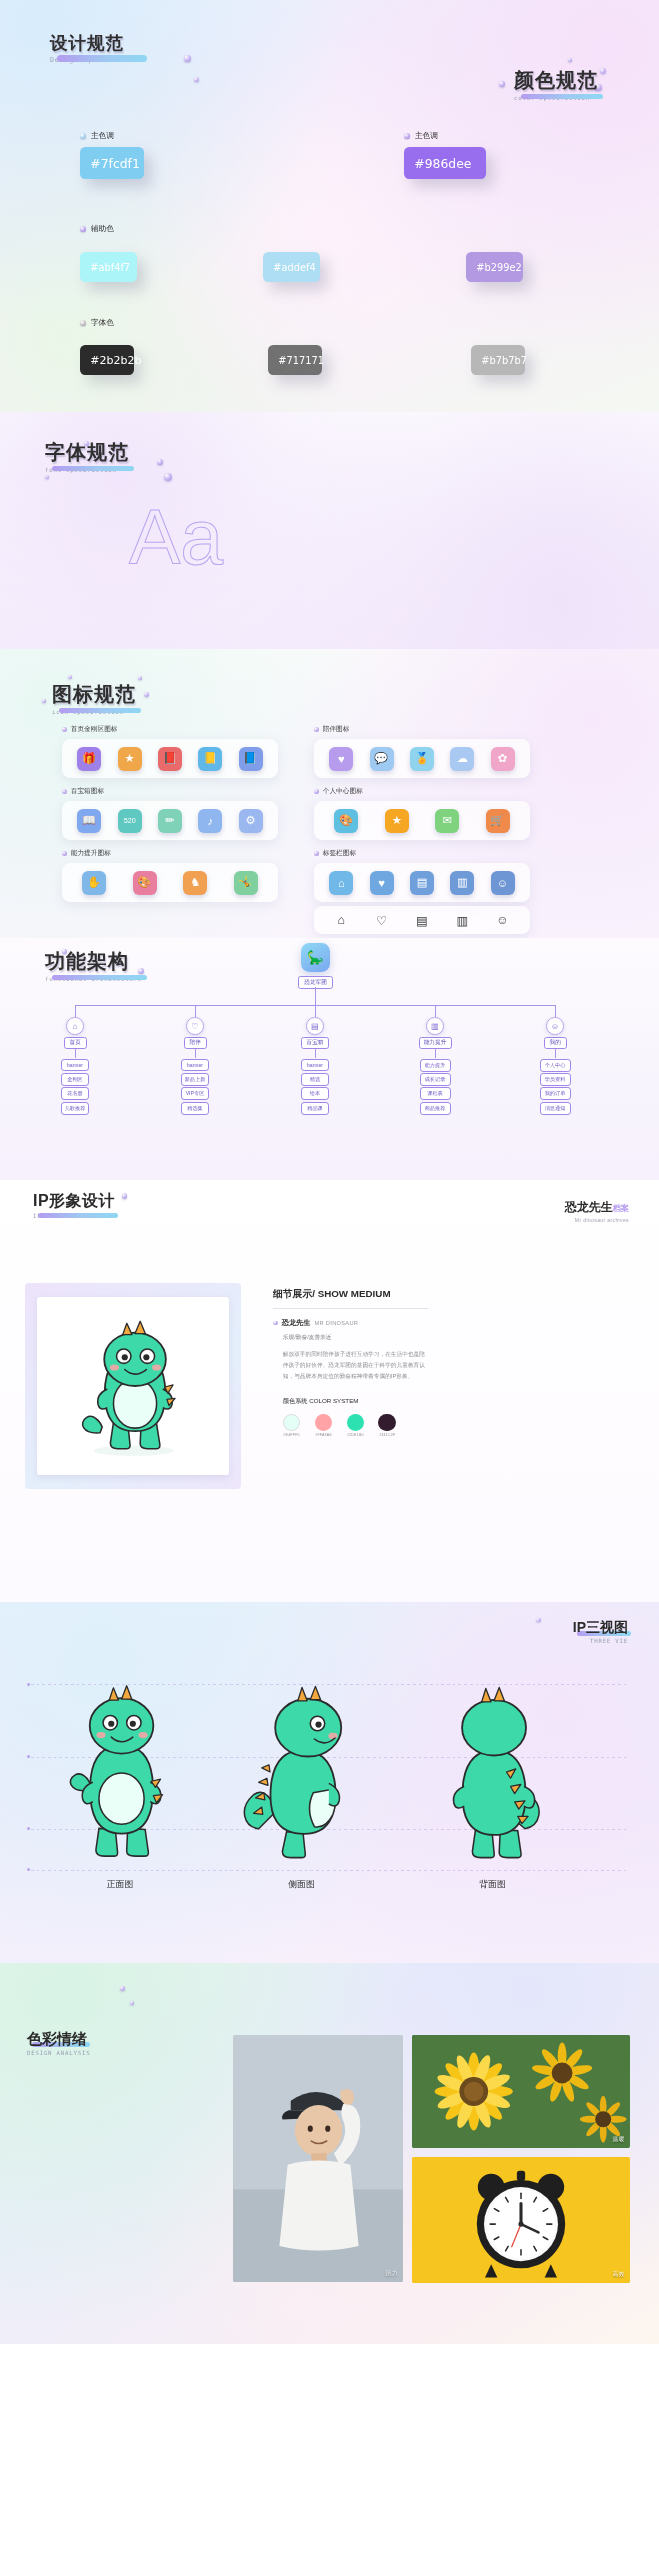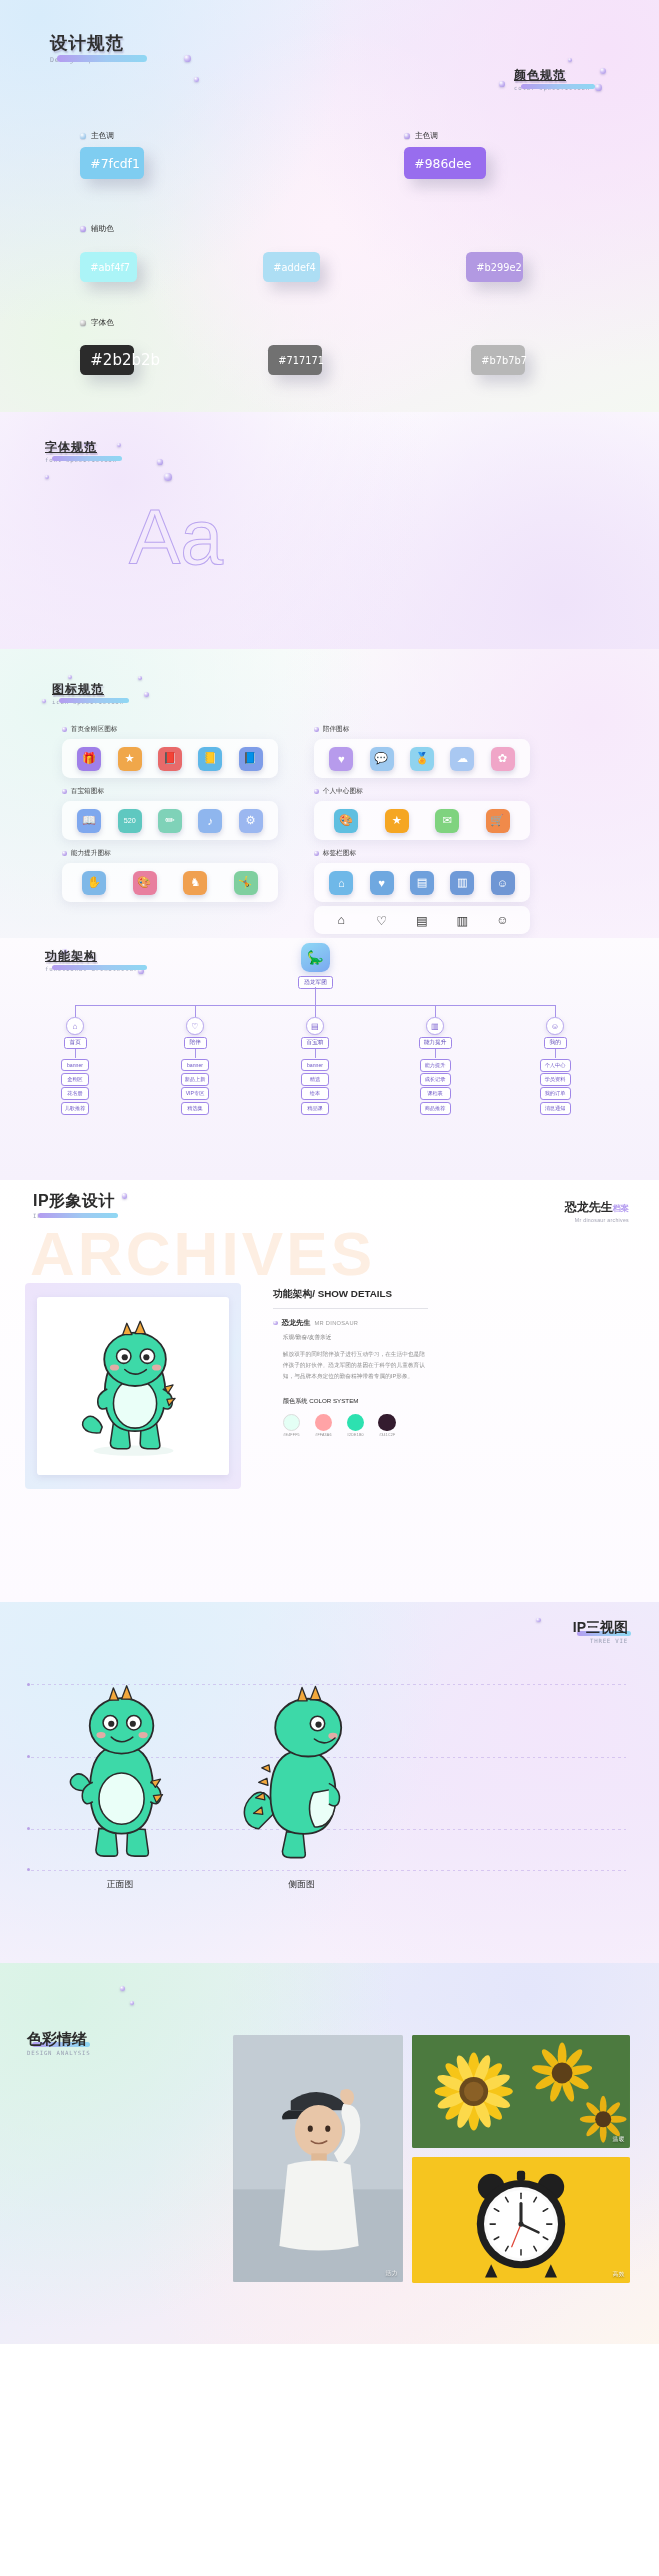--- a/index.html
+++ b/index.html
@@ -10,21 +10,21 @@
   }
   .sec { position:relative; width:659px; overflow:hidden; }
 
   
   .title-wrap { position:relative; display:inline-block; }
   .cn-title {
     font-size:17.5px; font-weight:bold; color:#2f2f2f; letter-spacing:1px;
     position:relative; z-index:3;
     text-shadow:1px 1.5px 1.5px rgba(120,110,160,.35);
   }
-  .cn-title.sm { font-size:12px;text-decoration:underline; }
+  .cn-title.sm { font-size:20px; }
   .title-bar {
     position:absolute; left:7.2px; right:-5.2px; bottom:2.1px; height:6.7px; z-index:1;
     border-radius:3.6px;
     background:linear-gradient(90deg,#b49cf0 0%,#9fc9f2 55%,#8fd7f3 100%);
   }
   .en-title {
     font-size:6.7px; color:#9aa0b4; letter-spacing:0.8px; margin-top:1px;
     font-family:"DejaVu Sans Mono", monospace;
   }
   .bubble { position:absolute; border-radius:50%;
@@ -214,21 +214,21 @@
   <div class="swatch" style="position:absolute;left:466px;top:252px;width:57px;height:30px;background:#b299e2;font-size:9.8px;">
     <span>#b299e2</span>
   </div>
 
   <div style="position:absolute;left:80px;top:318px;">
     <div class="grp-label">
       <span class="grp-dot g"></span>
       <span class="grp-name">字体色</span>
     </div>
   </div>
-  <div class="swatch" style="position:absolute;left:80px;top:345px;width:54px;height:30px;background:#2b2b2b;font-size:15px;">
+  <div class="swatch" style="position:absolute;left:80px;top:345px;width:54px;height:30px;background:#2b2b2b;font-size:11px;">
     <span>#2b2b2b</span>
   </div>
   <div class="swatch" style="position:absolute;left:268px;top:345px;width:54px;height:30px;background:#717171;font-size:9.8px;">
     <span>#717171</span>
   </div>
   <div class="swatch" style="position:absolute;left:471px;top:345px;width:54px;height:30px;background:#b7b7b7;font-size:9.8px;">
     <span>#b7b7b7</span>
   </div>
 </section>
 
@@ -424,21 +424,20 @@
 </section>
 
 <section class="sec" id="sec-ip">
   <div style="position:absolute;left:33px;top:11.3px;">
     <div style="font-size:16px;font-weight:bold;color:#2b2b2b;letter-spacing:0.5px;position:relative;z-index:3;">IP形象设计</div>
     <div class="title-bar" style="left:5.2px;right:-3.1px;bottom:1.5px;height:5.2px;"></div>
     <div class="en-title" style="font-size:5.7px;">IP IMAGE DESIGN</div>
   </div>
   <span class="bubble" style="left:122px;top:13.4px;width:5.2px;height:5.2px;"></span>
 
-  <div class="archives-word" style="position:absolute;left:30px;top:38px;">ARCHIVES</div>
 
   <div style="position:absolute;right:30px;top:18.5px;text-align:right;">
     <div style="font-size:12px;font-weight:bold;color:#2b2b2b;">
       <span>恐龙先生</span><span style="color:#b49cf0;font-size:8.2px;">档案</span>
     </div>
     <div style="font-size:5.2px;color:#a3a3b4;letter-spacing:0.3px;margin-top:1.5px;">Mr dinosaur archives</div>
   </div>
 
   <div class="ip-frame" style="position:absolute;left:25px;top:103px;width:216px;height:206px;padding:14.4px 12.4px;">
     <div class="ip-inner" style="width:100%;height:100%;display:flex;align-items:center;justify-content:center;">
@@ -471,21 +470,21 @@
 
         <path d="M108 112 Q128 130 150 112" fill="none" stroke="#2b2b2b" stroke-width="3" stroke-linecap="round"></path>
 
         <path d="M186 146 L202 142 L192 158 Z" fill="#f2a83c" stroke="#2b2b2b" stroke-width="2.4" stroke-linejoin="round"></path>
         <path d="M190 170 L206 168 L194 182 Z" fill="#f2a83c" stroke="#2b2b2b" stroke-width="2.4" stroke-linejoin="round"></path>
       </svg>
     </div>
   </div>
 
   <div style="position:absolute;left:273px;top:108px;width:216px;">
-    <div class="det-h">功能架构/ SHOW DETAILS</div>
+    <div class="det-h">细节展示/ SHOW MEDIUM</div>
     <div style="width:155px;height:0.5px;background:#e2e2e8;margin:7.2px 0 9.3px;"></div>
 
     <div class="det-row" style="display:flex;align-items:center;gap:4.1px;margin-bottom:6.2px;">
       <span class="mini-dot"></span>
       <b style="font-size:7.2px;">恐龙先生</b>
       <span style="font-size:5.7px;color:#9a9a9a;letter-spacing:0.3px;">MR DINOSAUR</span>
     </div>
     <div style="font-size:5.7px;color:#7d7d7d;padding-left:9.8px;margin-bottom:7.2px;">乐观/勤奋/友善亲近</div>
     <div class="det-sub" style="padding-left:9.8px;width:155px;">解放双手的同时陪伴孩子进行互动学习，在生活中也是陪伴孩子的好伙伴。恐龙军团的基因在于科学的儿童教育认知，与品牌本身定位的勤奋精神带着专属的IP形象。</div>
 
@@ -572,20 +571,38 @@
       <ellipse cx="186" cy="120" rx="9" ry="6" fill="#ffa3a6" opacity=".85"></ellipse>
       <path d="M150 126 Q170 142 190 124" fill="none" stroke="#2b2b2b" stroke-width="3" stroke-linecap="round"></path>
       <path d="M64 190 L48 182 L62 176 Z" fill="#f2a83c" stroke="#2b2b2b" stroke-width="2.4" stroke-linejoin="round"></path>
       <path d="M60 216 L42 210 L58 202 Z" fill="#f2a83c" stroke="#2b2b2b" stroke-width="2.4" stroke-linejoin="round"></path>
       <path d="M54 244 L36 240 L52 230 Z" fill="#f2a83c" stroke="#2b2b2b" stroke-width="2.4" stroke-linejoin="round"></path>
       <path d="M50 272 L32 270 L48 258 Z" fill="#f2a83c" stroke="#2b2b2b" stroke-width="2.4" stroke-linejoin="round"></path>
     </svg>
     <div class="view-cap" style="width:129px;margin-top:7.2px;">侧面图</div>
   </div>
 
+  <div style="position:absolute;left:428px;top:72px;">
+    <svg width="129" height="196" viewBox="0 0 250 380">
+      <path d="M188 300 C218 294 226 258 198 236 C176 218 154 248 158 274 Z" fill="#3dd9a8" stroke="#2b2b2b" stroke-width="3" stroke-linejoin="round"></path>
+      <path d="M92 302 L86 344 Q86 356 102 356 L122 356 Q130 356 128 346 L124 304 Z" fill="#3dd9a8" stroke="#2b2b2b" stroke-width="3"></path>
+      <path d="M140 302 L138 346 Q138 356 154 356 L174 356 Q182 356 180 346 L174 304 Z" fill="#3dd9a8" stroke="#2b2b2b" stroke-width="3"></path>
+      <path d="M68 212 Q58 312 128 312 Q198 312 188 212 Q180 148 128 148 Q76 148 68 212 Z" fill="#3dd9a8" stroke="#2b2b2b" stroke-width="3.5"></path>
+      <path d="M70 218 Q46 228 50 250 Q54 266 70 256" fill="#3dd9a8" stroke="#2b2b2b" stroke-width="3"></path>
+      <path d="M186 218 Q210 228 206 250 Q202 266 186 256" fill="#3dd9a8" stroke="#2b2b2b" stroke-width="3"></path>
+      <ellipse cx="128" cy="104" rx="62" ry="54" fill="#3dd9a8" stroke="#2b2b2b" stroke-width="3.5"></ellipse>
+      <path d="M104 54 L112 28 L122 54 Z" fill="#f2a83c" stroke="#2b2b2b" stroke-width="2.6" stroke-linejoin="round"></path>
+      <path d="M128 52 L138 26 L148 52 Z" fill="#f2a83c" stroke="#2b2b2b" stroke-width="2.6" stroke-linejoin="round"></path>
+      <path d="M152 190 L170 184 L160 202 Z" fill="#f2a83c" stroke="#2b2b2b" stroke-width="2.4" stroke-linejoin="round"></path>
+      <path d="M160 218 L180 214 L168 232 Z" fill="#f2a83c" stroke="#2b2b2b" stroke-width="2.4" stroke-linejoin="round"></path>
+      <path d="M168 248 L188 246 L176 262 Z" fill="#f2a83c" stroke="#2b2b2b" stroke-width="2.4" stroke-linejoin="round"></path>
+      <path d="M174 276 L194 276 L182 290 Z" fill="#f2a83c" stroke="#2b2b2b" stroke-width="2.4" stroke-linejoin="round"></path>
+    </svg>
+    <div class="view-cap" style="width:129px;margin-top:7.2px;">背面图</div>
+  </div>
 </section>
 
 <section class="sec" id="sec-mood">
   <div style="position:absolute;left:27px;top:20.6px;margin-top:46px;">
     <div style="position:relative;display:inline-block;">
       <div style="font-size:15px;font-weight:bold;color:#2b2b2b;position:relative;z-index:3;">色彩情绪</div>
       <div class="title-bar" style="left:5.2px;right:-3.1px;bottom:1.5px;height:5.2px;"></div>
     </div>
     <div class="en-title" style="font-size:5.7px;">DESIGN ANALYSIS</div>
   </div>

